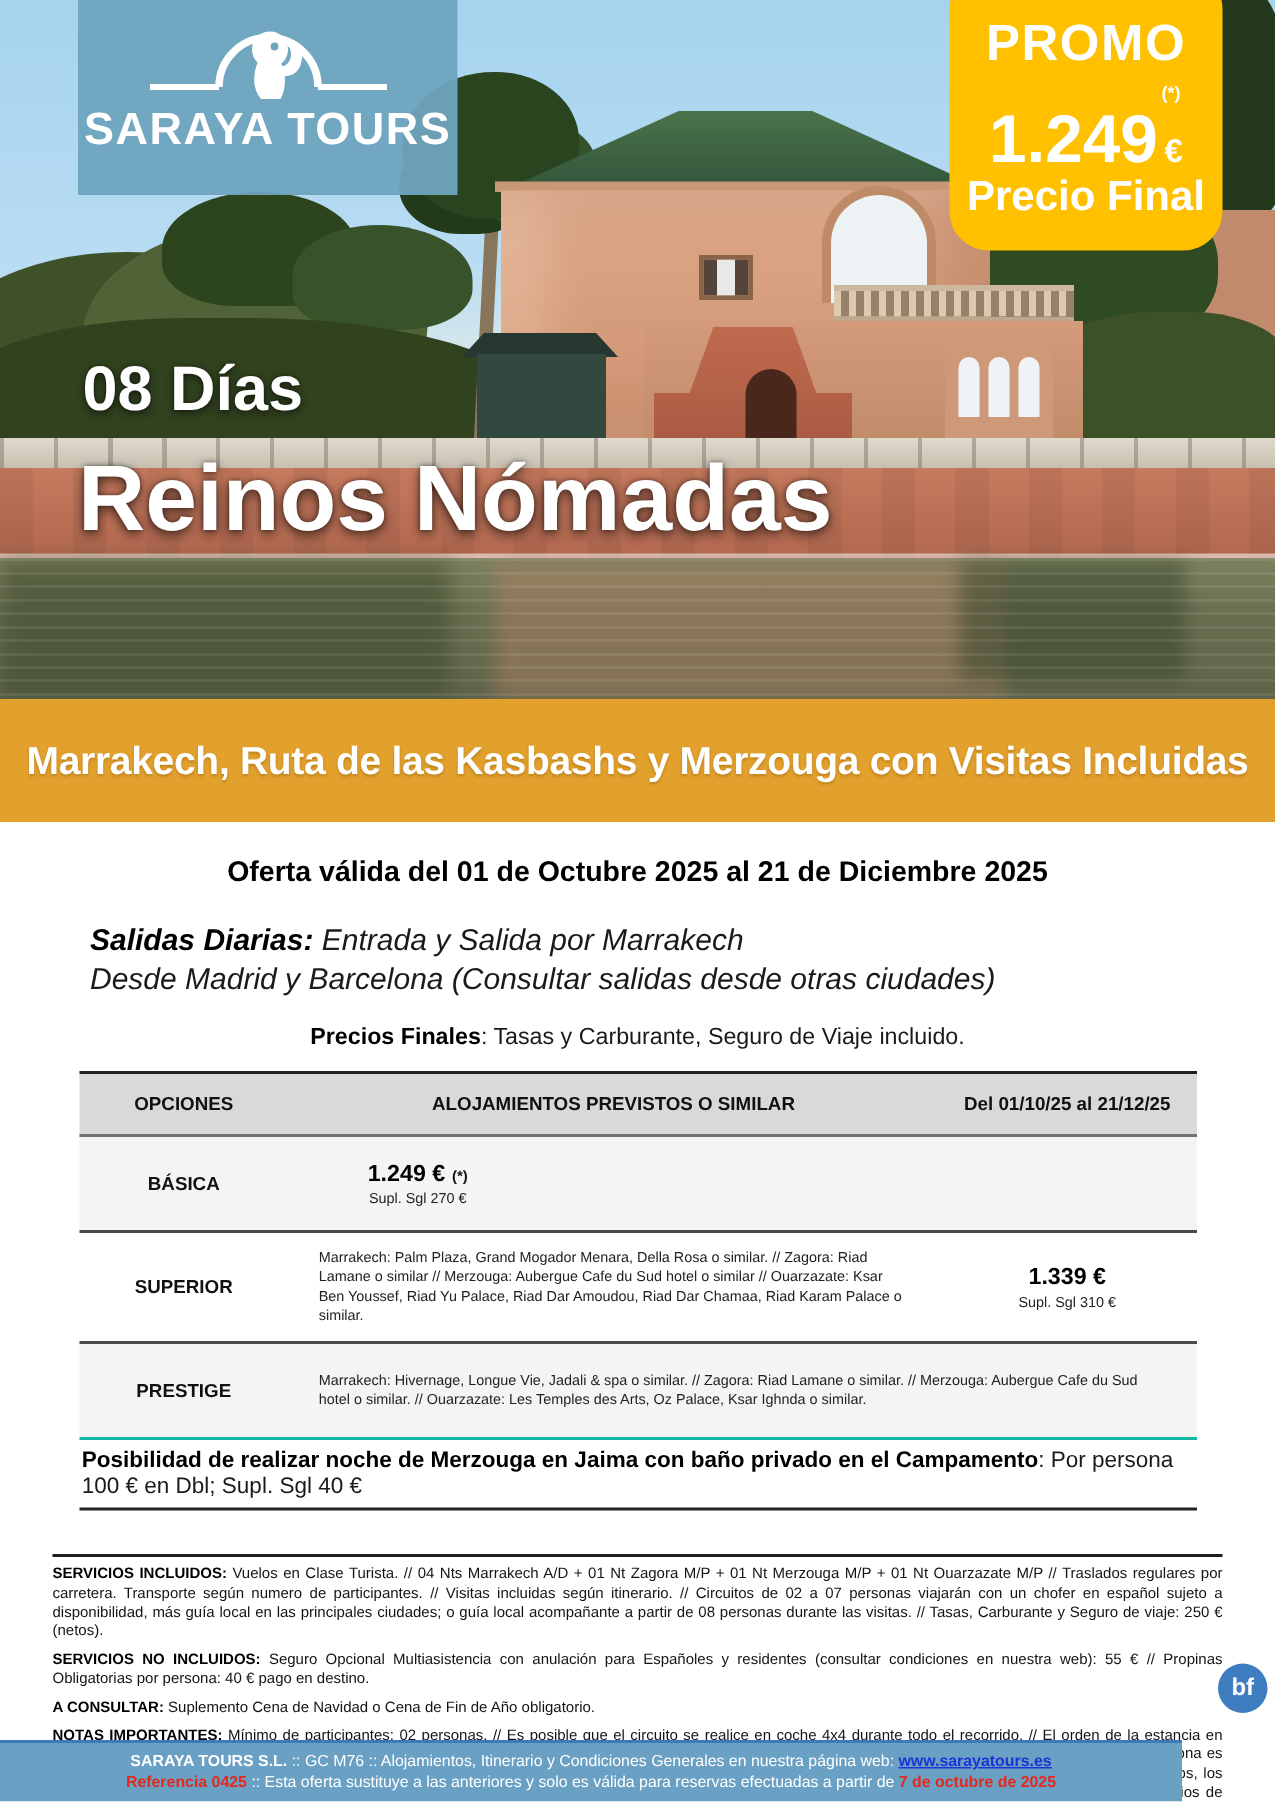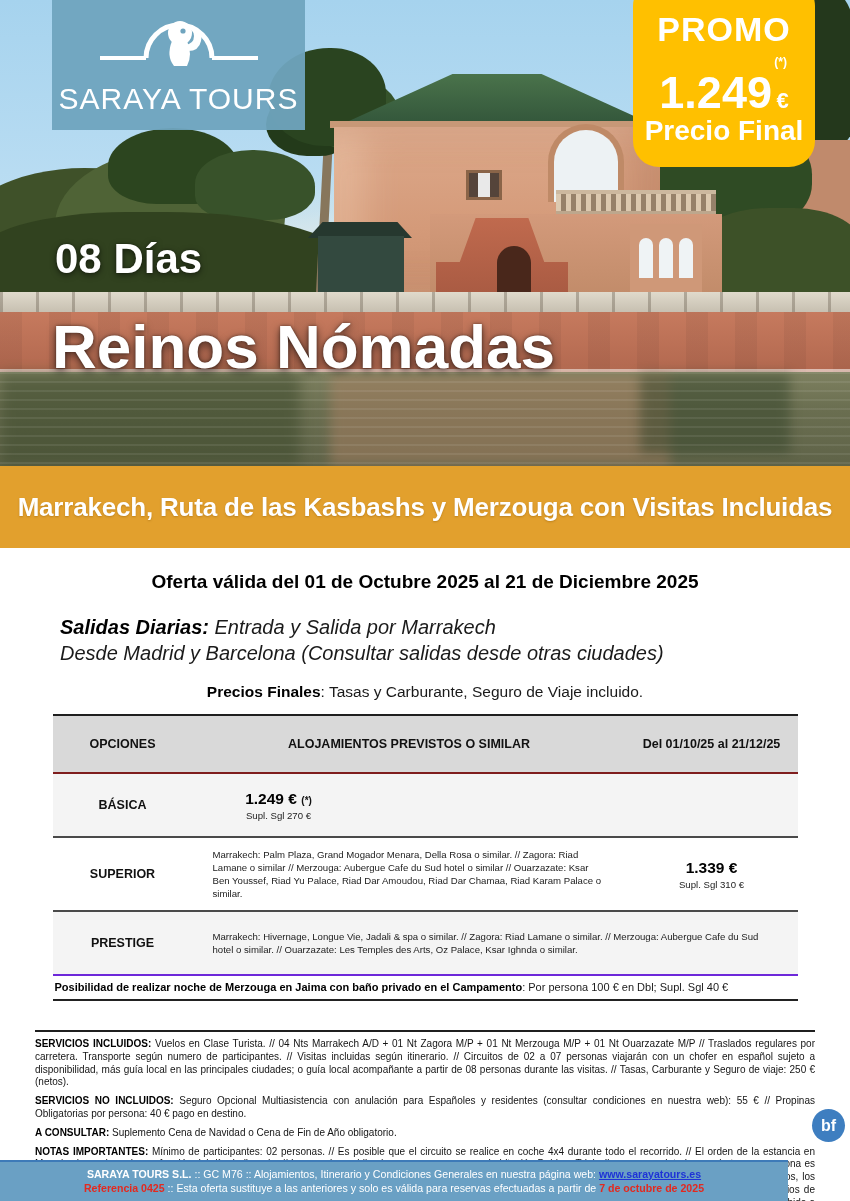--- a/index.html
+++ b/index.html
@@ -58,66 +58,66 @@
   .refl-trees { left:0; top:374px; width:300px; height:92px; background:#3d4a2c; opacity:.55; filter:blur(7px); }
   .refl-bldg { left:330px; top:374px; width:340px; height:92px; background:#b08264; opacity:.45; filter:blur(6px); }
   .refl-palm { left:640px; top:374px; width:150px; height:80px; background:#34442a; opacity:.5; filter:blur(6px); }
   .refl-streaks { left:0; top:372px; width:850px; height:94px;
     background:repeating-linear-gradient(180deg,rgba(255,255,255,.08) 0 2px,rgba(0,0,0,0) 2px 9px); }
 
   
   .logo-box { position:absolute; left:52px; top:0; width:253px; height:130px;
     background:rgba(111,164,190,.95); display:flex; flex-direction:column; align-items:center; justify-content:flex-start; padding-top:6px; z-index:5; }
   .logo-box svg { display:block; }
-  .brand-name { color:#fff; font-weight:normal; font-size:30px; letter-spacing:1px; line-height:1; margin-top:14px; }
+  .brand-name { color:#fff; font-weight:bold; font-size:30px; letter-spacing:1px; line-height:1; margin-top:2px; }
 
   
   .promo-badge { position:absolute; left:633px; top:-20px; width:182px; height:187px;
     background:#FFC000; border-radius:26px; z-index:5; color:#fff; text-align:center; padding-top:32px; }
   .promo-word { font-size:34px; font-weight:bold; letter-spacing:1px; line-height:1.05; }
   .promo-ast { font-size:12px; font-weight:bold; text-align:right; padding-right:28px; margin-top:8px; line-height:1; }
   .promo-price-line { line-height:1; margin-top:2px; }
   .promo-price { font-size:45px; font-weight:bold; }
   .promo-cur { font-size:22px; font-weight:bold; }
   .promo-sub { font-size:28px; font-weight:bold; line-height:1.15; }
 
   .days-title { position:absolute; left:55px; top:235px; z-index:4; color:#fff; font-size:42px; font-weight:bold;
     text-shadow:0 2px 6px rgba(0,0,0,.55), 0 0 2px rgba(0,0,0,.4); }
-  .main-title { position:absolute; left:52px; top:311px; z-index:4; color:#fff; font-size:62px; font-weight:bold;
+  .main-title { position:absolute; left:52px; top:297px; z-index:4; color:#fff; font-size:62px; font-weight:bold;
     text-shadow:0 3px 8px rgba(0,0,0,.6), 0 0 3px rgba(0,0,0,.45); }
 
   
   .banner { width:850px; height:82px; background:#E2A02D; display:flex; align-items:center; justify-content:center; }
   .banner span { color:#fff; font-size:26px; font-weight:bold; letter-spacing:-0.2px; white-space:nowrap;
     text-shadow:0 1px 2px rgba(120,75,0,.35); }
 
   
   .validity { margin-top:23px; text-align:center; font-size:19px; font-weight:bold; color:#000; }
   .salidas { margin:21px 0 0 60px; font-size:20px; line-height:26px; color:#1a1a1a;font-style:italic; }
   .salidas b { color:#000; }
   .precios-line { margin-top:17px; text-align:center; font-size:15.5px; color:#1a1a1a; }
   .precios-line b { color:#000; }
 
   .price-table { width:745px; margin:13px auto 0; border-top:2px solid #1f1f1f; }
-  .pt-header { display:flex; background:#D9D9D9; border-bottom:2px solid #7f1d1d; height:58px; align-items:center;
+  .pt-header { display:flex; background:#D9D9D9; border-bottom:2px solid #737373; height:42px; align-items:center;
     font-weight:bold; font-size:12.5px; color:#111; }
   .pt-row { display:flex; align-items:center; }
   .pt-row + .pt-row { border-top:2px solid #4a4a4a; }
   .pt-row.alt { background:#F4F4F4; }
   .col-opt { width:140px; text-align:center; font-weight:bold; font-size:12.5px; flex-shrink:0; }
   .col-hotels { flex:1; padding:10px 20px; font-size:9.6px; line-height:13px; color:#222; }
   .col-price { width:172px; text-align:center; flex-shrink:0; }
   .pt-header .col-hotels { font-size:12.5px; line-height:1; padding:0 20px; text-align:center; font-weight:bold; color:#111; }
   .pt-header .col-price { font-size:12.5px; }
   .price-big { font-size:15.5px; font-weight:bold; color:#000; }
   .price-note { font-size:10px; font-weight:bold; }
   .price-supl { font-size:9.6px; margin-top:2px; color:#222; }
 
-  .camp-note { width:745px; margin:0 auto; border-top:2px solid #6d28d9; border-bottom:2px solid #222;
-    padding:5px 2px 6px; font-size:11px; color:#1a1a1a; }
+  .camp-note { width:745px; margin:0 auto; border-top:2px solid #14b8a6; border-bottom:2px solid #222;
+    padding:5px 2px 6px; font-size:15px; color:#1a1a1a; }
   .camp-note b { color:#000; }
 
   .fine-rule { width:780px; margin:29px auto 0; border-top:2px solid #1f1f1f; }
   .fine-print { width:780px; margin:6px auto 0; }
   .fine-print p { font-size:10px; line-height:12.8px; text-align:justify; color:#141414; margin-top:6px; }
   .fine-print b { color:#000; }
 
   .bf-badge { position:absolute; left:812px; top:1109px; width:33px; height:33px; border-radius:50%;
     background:#3E7EC0; color:#fff; font-weight:bold; font-size:16px; display:flex; align-items:center; justify-content:center; }
 

